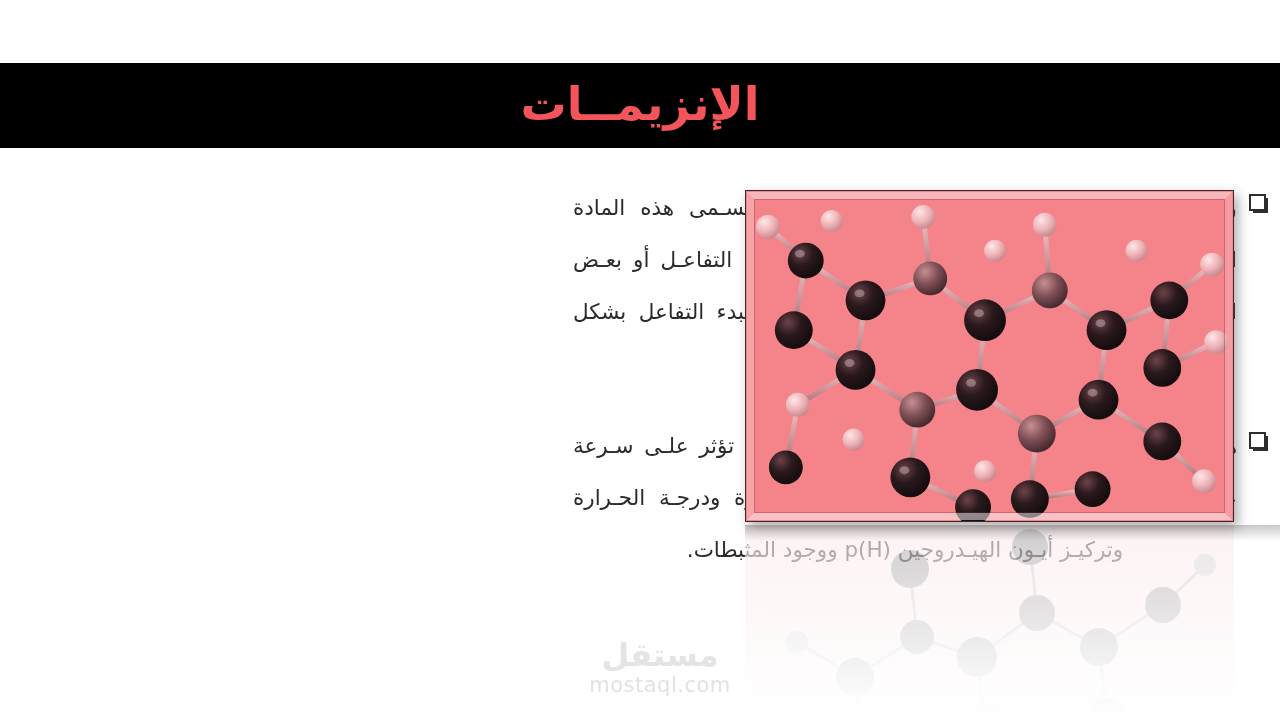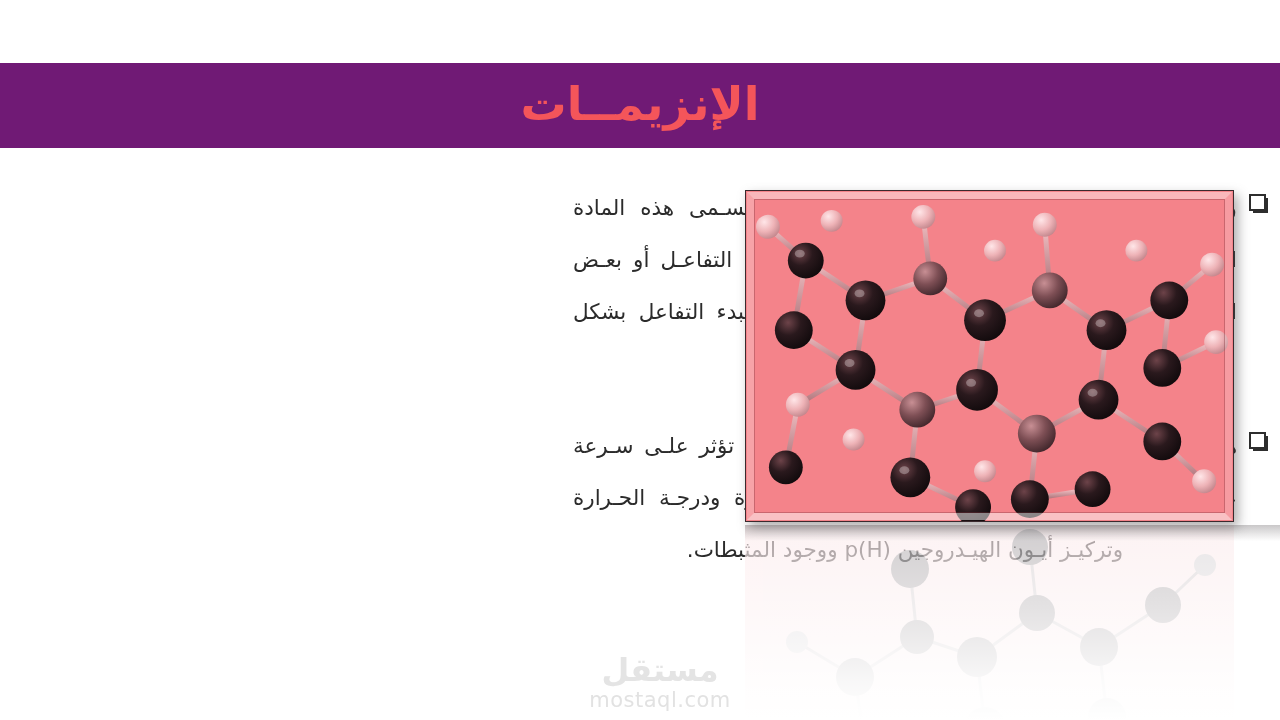--- a/index.html
+++ b/index.html
@@ -22,21 +22,21 @@
     overflow: hidden;
   }
 
   
   .title-band {
     position: absolute;
     left: 0;
     top: 63px;
     width: 1280px;
     height: 85px;
-    background: #701a75;
+    background: #000000;
     display: flex;
     align-items: center;
     justify-content: center;
   }
   .title-text {
     color: #f4555a;
     font-size: 46px;
     font-weight: bold;
     letter-spacing: 0px;
     line-height: 1;
@@ -184,21 +184,20 @@
 
   
   .watermark {
     position: absolute;
     left: 560px;
     top: 638px;
     width: 200px;
     text-align: center;
     pointer-events: none;
     z-index: 30;
-    margin-top: 15px;
   }
   .watermark .wm-ar {
     color: #e4e4e4;
     font-size: 32px;
     font-weight: bold;
     line-height: 34px;
     direction: rtl;
     letter-spacing: 1px;
   }
   .watermark .wm-url {

